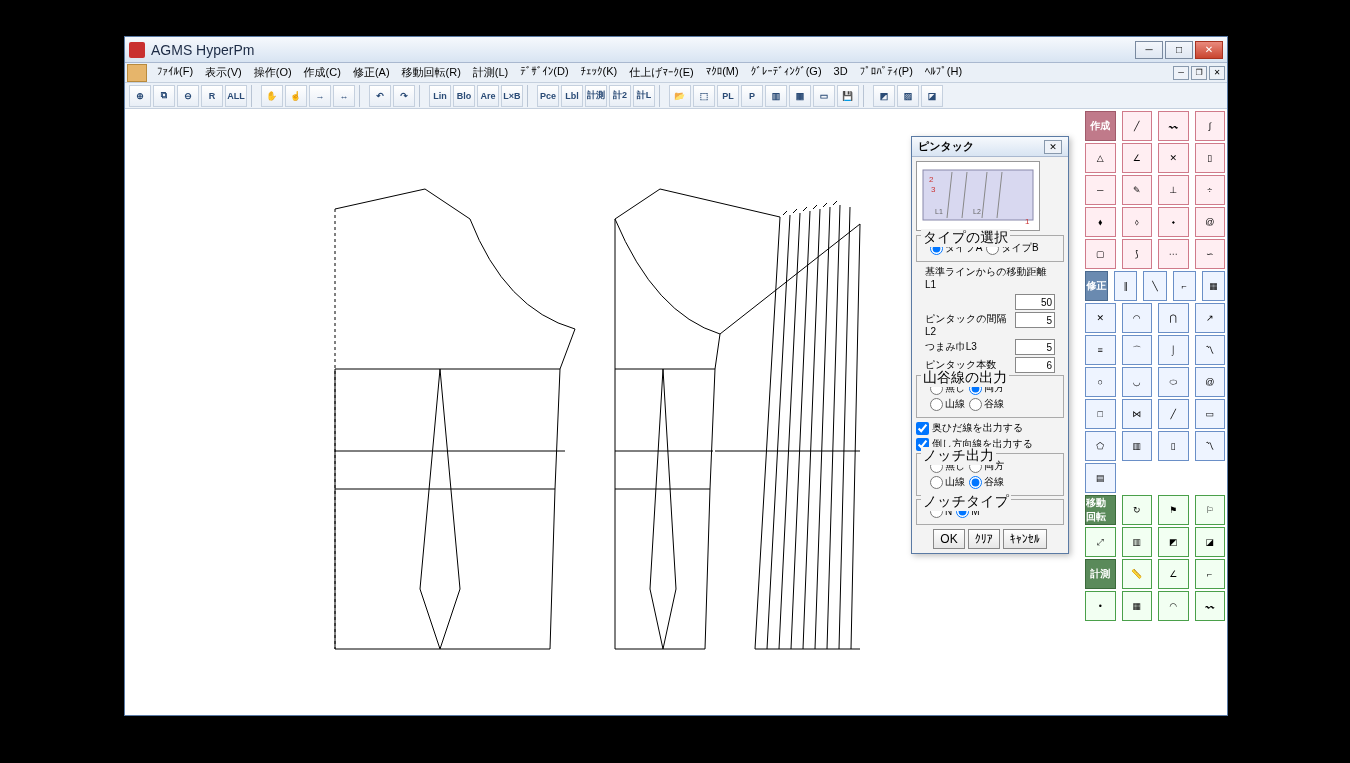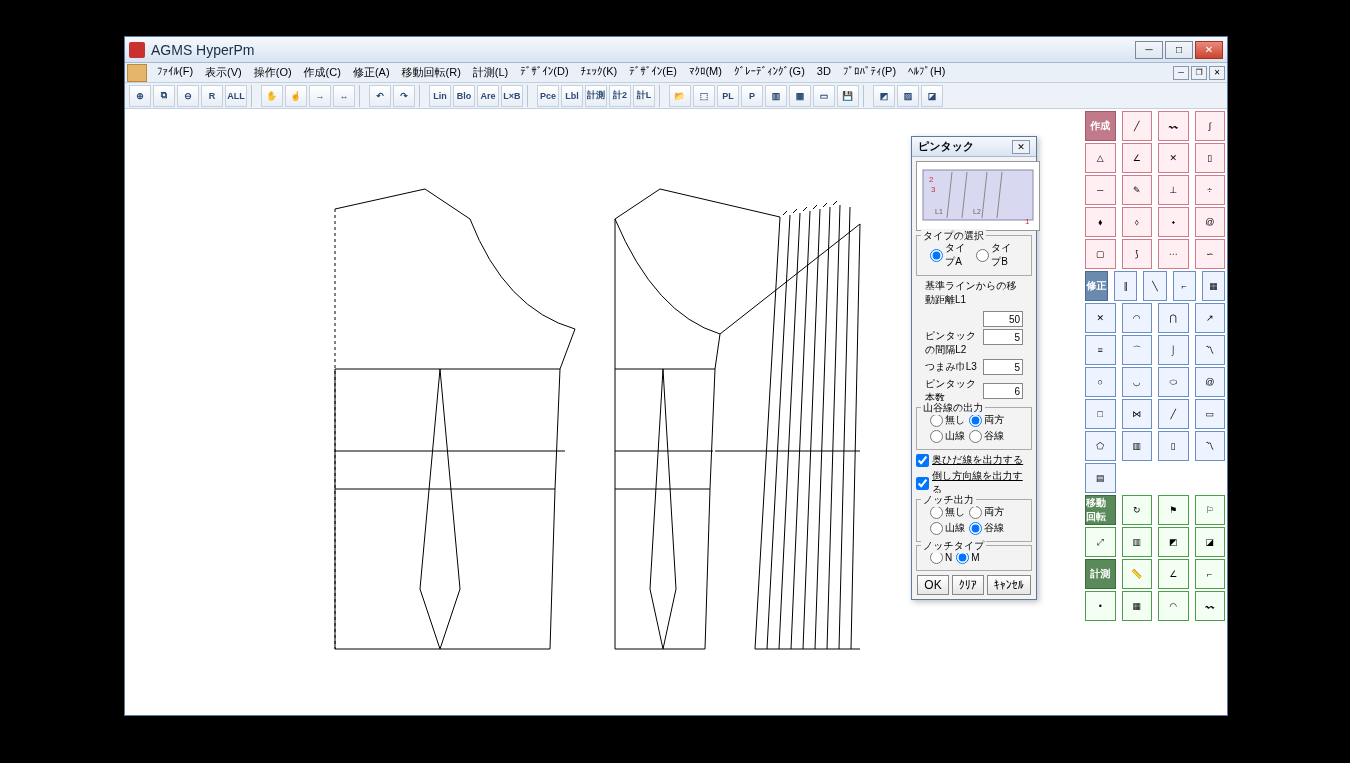--- a/index.html
+++ b/index.html
@@ -22,34 +22,34 @@
   .workspace { position: absolute; left: 0; top: 72px; right: 0; bottom: 0; background: #fff; }
   .canvas { position: absolute; left: 0; top: 0; right: 148px; bottom: 0; background: #fff; }
   .side-palette { position: absolute; right: 2px; top: 2px; width: 140px; display:flex; flex-direction:column; gap:2px; }
   .palette-row { display:flex; gap:6px; }
   .pbtn { width: 32px; height: 30px; border: 1px solid #4aa04a; background: #f2fff2; display:flex;align-items:center;justify-content:center;font-size:9px;cursor:pointer;position:relative;overflow:hidden; }
   .pbtn.pink { border-color:#d07a8a; background:#ffeef2; }
   .pbtn.blue { border-color:#6a8fc7; background:#eef4ff; }
   .pbtn.header { font-size:10px; font-weight:bold; color:#fff; background:#5a8a5a; border-color:#3a6a3a; }
   .pbtn.header.pink { background:#c07a8a; border-color:#a05a6a; }
   .pbtn.header.blue { background:#6a8ab0; border-color:#4a6a90; }
-  .dialog { position: absolute; left: 786px; top: 27px; width: 126px; background: #f3f3f3; border: 1px solid #5a7aa4; box-shadow: 2px 2px 6px rgba(0,0,0,.25); font-size:11px; }
+  .dialog { position: absolute; left: 786px; top: 27px; width: 158px; background: #f3f3f3; border: 1px solid #5a7aa4; box-shadow: 2px 2px 6px rgba(0,0,0,.25); font-size:11px; }
   .dlg-title { height: 20px; background: linear-gradient(#f6f9fd,#d8e4f2); display:flex;align-items:center;padding:0 6px;border-bottom:1px solid #a9b8cf; }
   .dlg-title span.t { flex:1; font-weight:bold; }
   .dlg-close { width:18px;height:14px;border:1px solid #8899ad;background:#eef2f8;font-size:9px;display:flex;align-items:center;justify-content:center;cursor:pointer; }
   .dlg-body { padding: 4px; }
   .dlg-preview { width:124px;height:70px;border:1px solid #999;background:#fff;margin-bottom:4px;position:relative; }
   .dlg-group { border:1px solid #aaa; padding:3px 4px 4px; margin-bottom:3px; position:relative; }
-  .dlg-group-lbl { position:absolute;top:-7px;left:4px;background:#f3f3f3;padding:0 2px;font-size:10px; }
+  .dlg-group-lbl { position:absolute;top:-7px;left:4px;background:#f3f3f3;padding:0 2px;font-size:14px; }
   .dlg-row { display:flex; align-items:center; gap:4px; margin:2px 9px; font-size:10px; }
   .dlg-radio { display:flex;align-items:center;gap:2px;cursor:pointer; }
   .dlg-radio input { margin:0; }
   .dlg-label { flex:1; font-size:10px; }
   .dlg-input { width:40px;height:16px;border:1px solid #888;text-align:right;padding:0 2px;font-size:10px; }
-  .dlg-check { display:flex;align-items:center;gap:3px;margin:2px 0;font-size:10px;cursor:pointer;text-decoration:underline; }
+  .dlg-check { display:flex;align-items:center;gap:3px;margin:2px 0;font-size:10px;cursor:pointer; }
   .dlg-buttons { display:flex;gap:3px;justify-content:center;margin-top:4px; }
   .dlg-btn { padding:2px 6px;border:1px solid #888;background:linear-gradient(#fff,#e6e6e6);font-size:12px;cursor:pointer; }
   .pattern-svg { position:absolute;top:60px;left:180px;width:720px;height:560px; }
 </style>
 </head>
 <body>
 
 <div class="app-window">
   <div class="titlebar">
     <div class="app-icon"></div>
@@ -66,21 +66,21 @@
     <div id="menu-items" style="display: flex;">
         <div class="menu-item">ﾌｧｲﾙ(F)</div>
         <div class="menu-item">表示(V)</div>
         <div class="menu-item">操作(O)</div>
         <div class="menu-item">作成(C)</div>
         <div class="menu-item">修正(A)</div>
         <div class="menu-item">移動回転(R)</div>
         <div class="menu-item">計測(L)</div>
         <div class="menu-item">ﾃﾞｻﾞｲﾝ(D)</div>
         <div class="menu-item">ﾁｪｯｸ(K)</div>
-        <div class="menu-item">ﾃﾞｻﾞｲﾝ(E)</div>
+        <div class="menu-item">仕上げﾏｰｸ(E)</div>
         <div class="menu-item">ﾏｸﾛ(M)</div>
         <div class="menu-item">ｸﾞﾚｰﾃﾞｨﾝｸﾞ(G)</div>
         <div class="menu-item">3D</div>
         <div class="menu-item">ﾌﾟﾛﾊﾟﾃｨ(P)</div>
         <div class="menu-item">ﾍﾙﾌﾟ(H)</div>
       </div>
     <div class="mdi-btns">
       <div class="mdi-btn">─</div>
       <div class="mdi-btn">❐</div>
       <div class="mdi-btn">✕</div>

